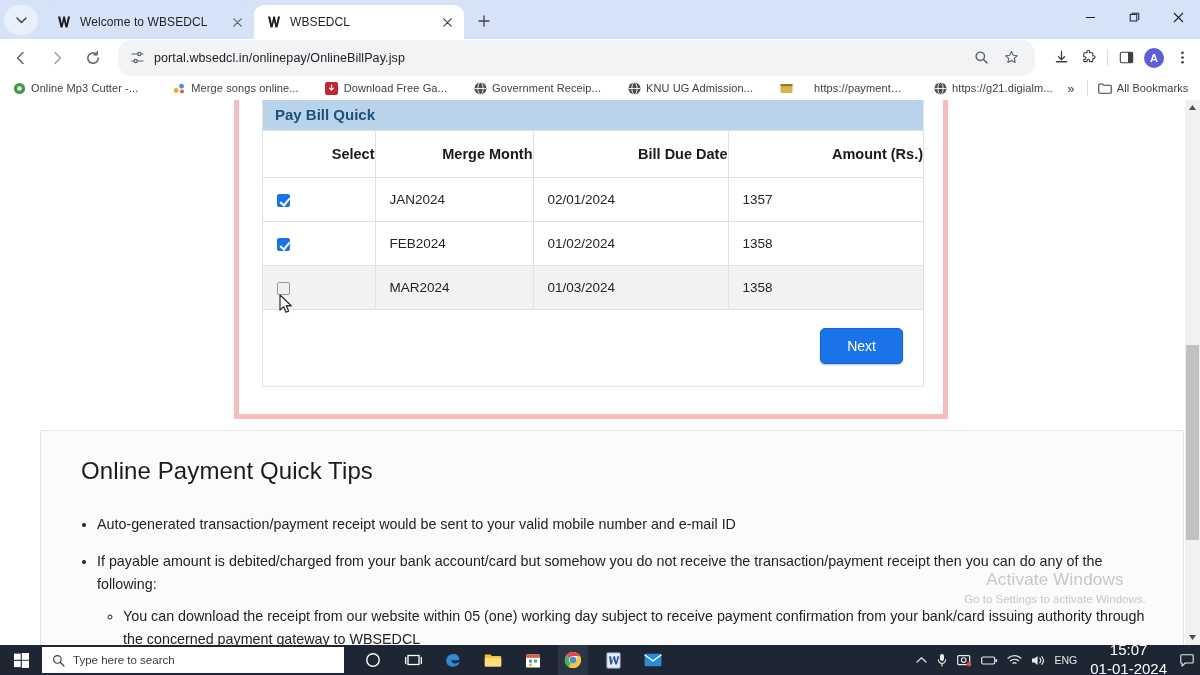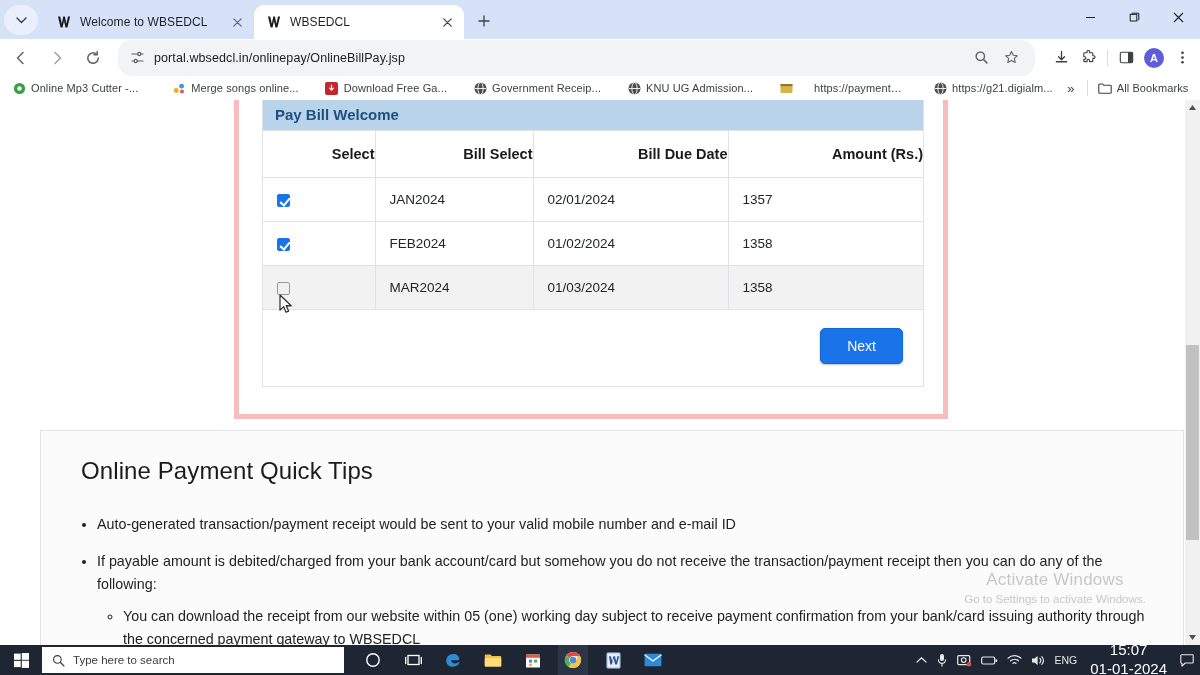--- a/index.html
+++ b/index.html
@@ -395,27 +395,27 @@
             </svg>
         </span>
         <span class="bm-label">All Bookmarks</span>
       </span>
     </div>
   </div>
 
   <div class="viewport">
 
     <div class="panel" style="top:0;">
-      <div class="panel-head">Pay Bill Welcome</div>
+      <div class="panel-head">Pay Bill Quick</div>
 
       <table class="bills">
         <thead>
           <tr>
             <th class="col-sel">Select</th>
-            <th class="col-month">Bill Select</th>
+            <th class="col-month">Merge Month</th>
             <th class="col-due">Bill Due Date</th>
             <th>Amount (Rs.)</th>
           </tr>
         </thead>
         <tbody>
           <tr>
             <td>
               <span class="cbx on"></span>
             </td>
             <td>JAN2024</td>

